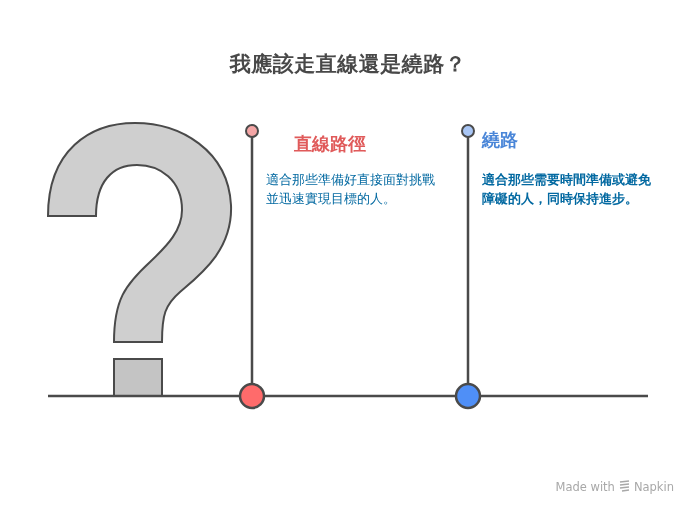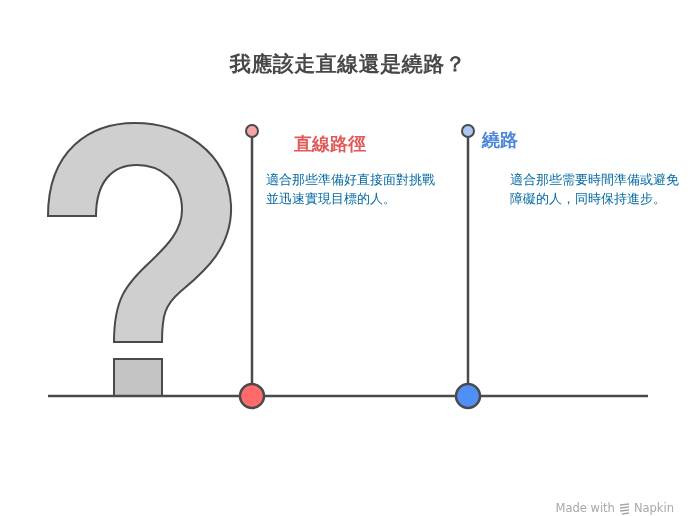--- a/index.html
+++ b/index.html
@@ -3,22 +3,22 @@
 <meta charset="utf-8">
 <style>
   html, body { margin: 0; padding: 0; background: #ffffff; }
   body { width: 696px; height: 516px; position: relative; overflow: hidden;
          font-family: "DejaVu Sans", "Liberation Sans", sans-serif; }
   .title { position: absolute; left: 0; width: 696px; top: 50px; text-align: center;
            font-size: 21px; font-weight: bold; color: #484848; letter-spacing: 0.5px; }
   svg.diagram { position: absolute; left: 0; top: 0; }
   .heading { position: absolute; font-size: 18px; font-weight: bold; }
   .desc { position: absolute; font-size: 13px; line-height: 19px; color: #0369a1; width: 170px; }
-  .footer { position: absolute; right: 22px; top: 501px; font-size: 11.5px; color: #a8a8a8;
-            display: flex; align-items: flex-end; gap: 4px; padding-left: 40px; }
+  .footer { position: absolute; right: 22px; top: 480px; font-size: 11.5px; color: #a8a8a8;
+            display: flex; align-items: flex-start; gap: 4px; padding-left: 40px; }
 </style>
 </head>
 <body>
 
 <div class="title">我應該走直線還是繞路？</div>
 
 <svg class="diagram" width="696" height="516" viewBox="0 0 696 516">
 
   <g>
     <path d="M48 216 C48 150 90 123 135 123 C180 123 228 150 231 205 C233 250 200 275 180 292 C165 305 162 315 162 342 L114 342 C114 300 125 285 150 262 C168 245 182 230 182 210 C182 180 160 165 137 165 C112 165 96 182 96 216 Z" fill="#cfcfcf" stroke="#4a4a4a" stroke-width="2"></path>
@@ -33,21 +33,21 @@
 
   <line x1="468" y1="131" x2="468" y2="396" stroke="#4a4a4a" stroke-width="2.5"></line>
   <circle cx="468" cy="131" r="6" fill="#a9c6f5" stroke="#4a4a4a" stroke-width="2"></circle>
   <circle cx="468" cy="396" r="12" fill="#4f8ff7" stroke="#4a4a4a" stroke-width="2.5"></circle>
 </svg>
 
 <div class="heading" style="left:266px; top:132px; color:#e05a5a;margin-left:28px;">直線路徑</div>
 <div class="desc" style="left:266px; top:170px;">適合那些準備好直接面對挑戰並迅速實現目標的人。</div>
 
 <div class="heading" style="left:482px; top:128px; color:#4a86d8;">繞路</div>
-<div class="desc" style="left:510px; top:170px;">適合那些需要時間準備或避免障礙的人，同時保持進步。</div>
+<div class="desc" style="left:482px; top:170px;font-weight:bold;">適合那些需要時間準備或避免障礙的人，同時保持進步。</div>
 
 <div class="footer">
   <span>Made with</span>
   <svg width="11" height="12" viewBox="0 0 11 12">
     <path d="M1 2 L10 1 M1 5 L10 4 M1 8 L10 7 M3 11 L10 10" stroke="#a8a8a8" stroke-width="1.4" fill="none"></path>
   </svg>
   <span>Napkin</span>
 </div>
 
 </body></html>

